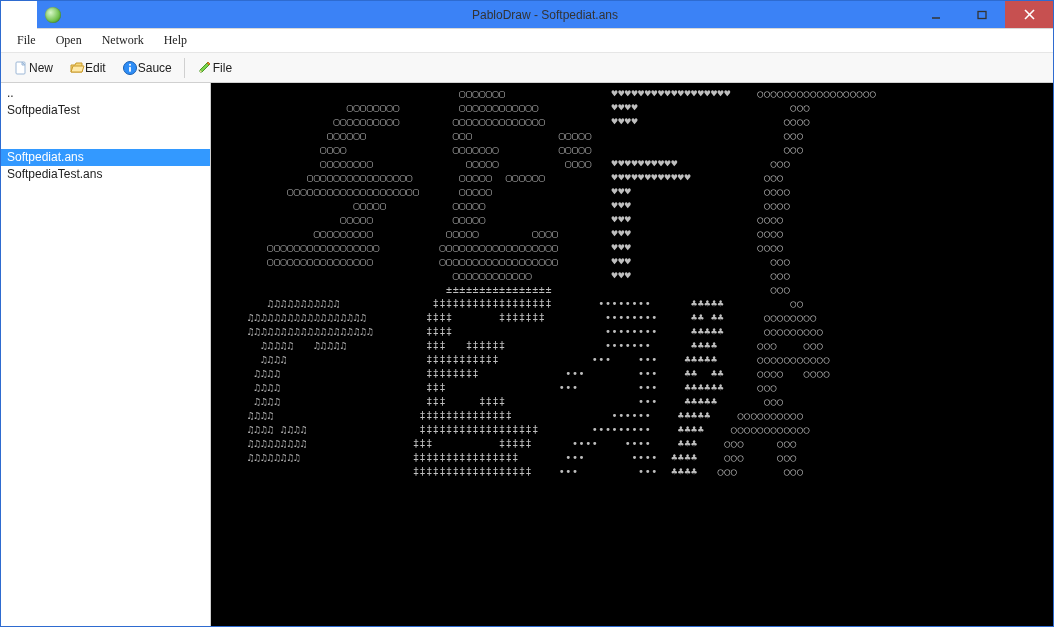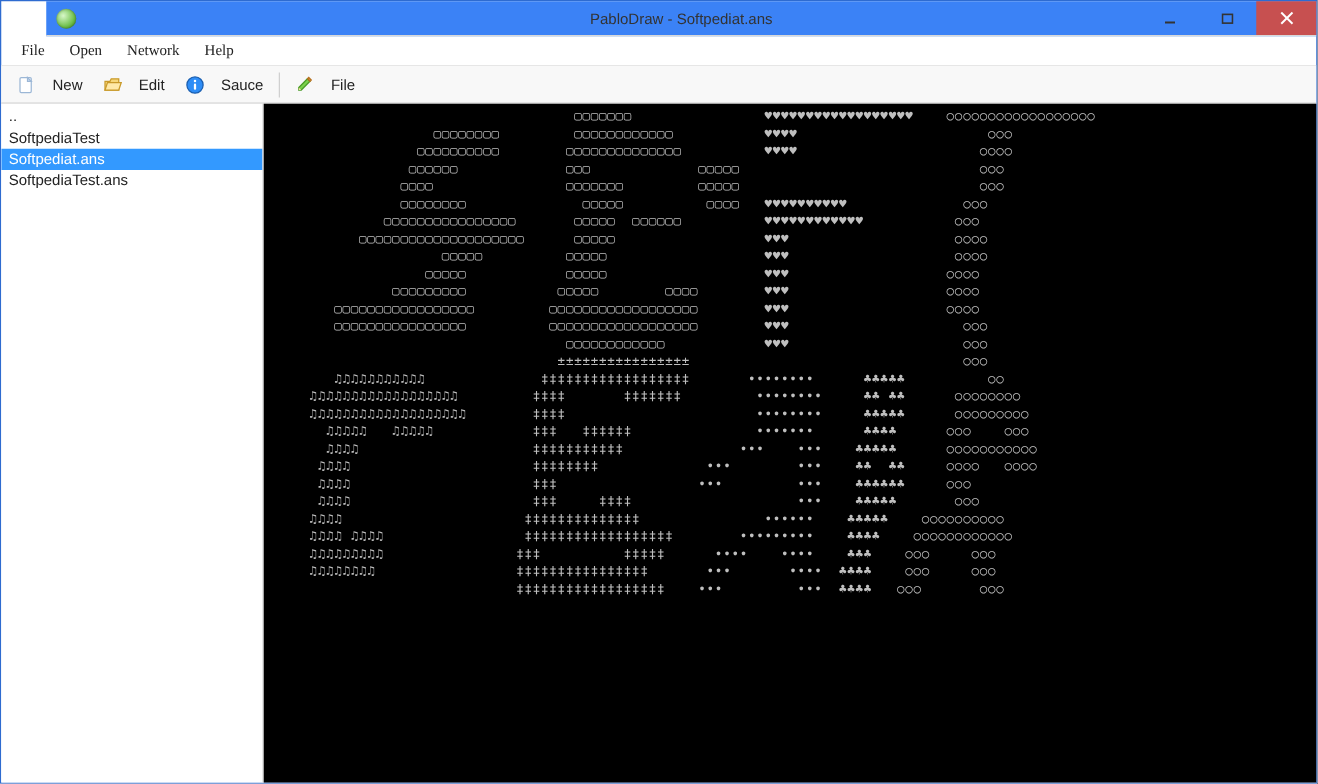--- a/index.html
+++ b/index.html
@@ -8,28 +8,28 @@
   .titlebar { height: 28px; background: #3b82f6; display: flex; align-items: center; position: relative; border-bottom: 1px solid #d8d8d8; margin-left: 36px; }
   .titlebar .appicon { width: 16px; height: 16px; margin-left: 8px; border-radius: 50%; background: radial-gradient(circle at 35% 35%, #d7f7c8, #6fc04a 60%, #2f7a1a); box-shadow: inset 0 0 2px rgba(0,0,0,.4); }
   .titlebar .title { position: absolute; left: 0; right: 0; text-align: center; color: #333; pointer-events: none; }
   .titlebar .wincontrols { margin-left: auto; display: flex; height: 100%; }
   .winbtn { width: 46px; display: flex; align-items: center; justify-content: center; color: #333; }
   .winbtn.close { background: #c75050; color: #fff; width: 48px; }
   .winbtn svg { display: block; }
   .menubar { height: 24px; display: flex; align-items: stretch; padding: 0 6px; border-bottom: 1px solid #e6e6e6; }
   .menuitem { padding: 0 10px; display: flex; align-items: center; color: #222; font-family: Liberation Serif, serif; }
   .toolbar { height: 30px; display: flex; align-items: center; gap: 4px; padding: 0 6px; border-bottom: 1px solid #d0d0d0; background: #f8f8f8; }
-  .tbtn { display: flex; align-items: center; gap: 13px; padding: 2px 6px; border-radius: 2px; color: #222; }
+  .tbtn { display: flex; align-items: center; gap: 0; padding: 2px 6px; border-radius: 2px; color: #222; }
   .tbtn .ico { width: 16px; height: 16px; display: inline-flex; align-items: center; justify-content: center; }
   .sep { width: 1px; height: 20px; background: #d0d0d0; margin: 0 2px; }
   .content { flex: 1; display: flex; min-height: 0; }
   .sidebar { width: 210px; border-right: 1px solid #d0d0d0; background: #fff; overflow: auto; }
   .list { display: flex; flex-direction: column; padding-top: 2px; }
   .list-item { padding: 1px 6px; white-space: nowrap; color: #222; line-height: 15px; }
-  .list-item.selected { background: #3399ff; color: #fff; }
+  .list-item.selected { background: #3399ff; color: #fff; margin-top: 30px; }
   .canvas { flex: 1; background: #000; color: #b8b8b8; overflow: hidden; padding: 4px 6px 4px 10px; }
   .canvas pre { font-family: "Lucida Console", Consolas, monospace; font-size: 10px; line-height: 14px; letter-spacing: 0.6px; white-space: pre; color: #bfbfbf; }
 </style>
 </head>
 <body>
 
 <div class="window">
 
   <div class="titlebar">
     <span class="appicon"></span>

